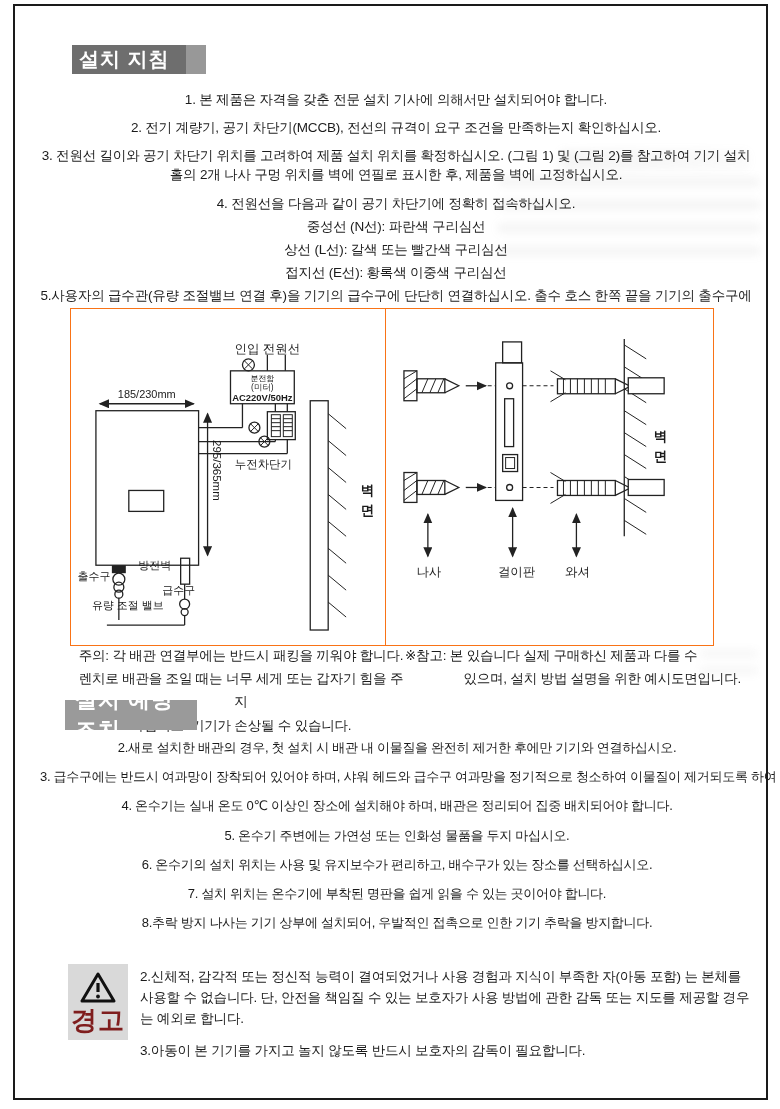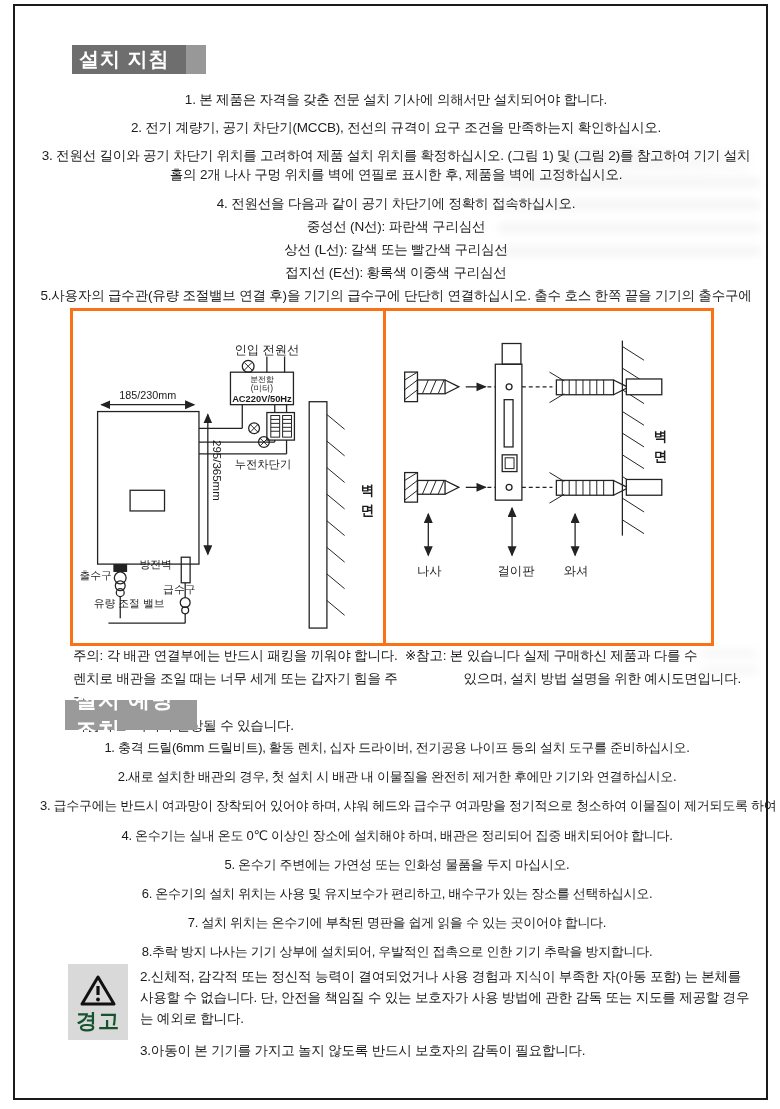--- a/index.html
+++ b/index.html
@@ -20,42 +20,42 @@
     font-size:22px;padding-left:10px;}
   
   ol.plain{list-style:none;margin:0;padding:0;position:absolute;text-align:center;}
   .list1{left:40px;top:90px;width:712px;}
   .list1 li{font-size:13.5px;line-height:1.42;margin-bottom:9px;letter-spacing:-0.2px;}
   .list1 li.tight{margin-bottom:4px;}
   .list2{left:40px;top:739px;width:714px;}
   .list2 li{font-size:13px;line-height:1.4;margin-bottom:11px;letter-spacing:-0.3px;white-space:nowrap;}
   
   .fig{position:absolute;left:70px;top:308px;width:644px;height:338px;display:flex;}
-  .panel{box-sizing:border-box;border:3px solid #f97316;background:#fff;}
+  .panel{box-sizing:border-box;border:1px solid #f97316;background:#fff;}
   .panel-l{width:316px;height:338px;}
   .panel-r{width:328px;height:338px;border-left:none;}
   .dsvg{width:100%;height:100%;display:block;}
   svg .ln{stroke:#222;fill:none;stroke-width:1.3;}
   svg .thn{stroke:#222;fill:none;stroke-width:1;}
   svg .dsh{stroke:#222;fill:none;stroke-width:1.1;stroke-dasharray:4 3;}
   svg .fil{fill:#222;stroke:none;}
   svg text{fill:#1b1b1b;font-family:"Liberation Sans","DejaVu Sans",sans-serif;}
   .vtext{position:absolute;writing-mode:vertical-rl;font-weight:bold;font-size:13.5px;letter-spacing:6px;}
   .up{text-orientation:upright;}
   .vdim{position:absolute;writing-mode:vertical-rl;font-size:11.5px;font-weight:normal;letter-spacing:0;}
   
   .cap{position:absolute;font-size:13.5px;line-height:1.72;letter-spacing:-0.2px;}
-  .cap-l{left:73px;top:644px;width:336px;text-align:left;}
+  .cap-l{left:73px;top:644px;width:336px;text-align:center;}
   .cap-r{left:405px;top:644px;width:336px;}
   .cap-r .ln2{padding-left:14px;text-align:right;}
   
   .warn{position:absolute;left:68px;top:964px;width:684px;display:flex;gap:12px;}
   .warn-box{flex:none;width:60px;height:76px;background:#d9d9d9;display:flex;flex-direction:column;
     align-items:center;justify-content:center;}
-  .warn-word{font-size:21px;font-weight:bold;color:#14532d;line-height:1;margin-top:2px;letter-spacing:1px;}
+  .warn-word{font-size:26px;font-weight:bold;color:#7f1d1d;line-height:1;margin-top:2px;letter-spacing:1px;}
   .warn-texts{flex:1;padding-top:3px;}
   .warn-texts p{margin:0 0 11px 0;font-size:13.5px;line-height:1.55;letter-spacing:-0.2px;}
   
   .ghost{position:absolute;pointer-events:none;border-radius:5px;filter:blur(4px);}
   .ghost-a{left:498px;top:178px;width:262px;height:88px;opacity:.5;
     background:repeating-linear-gradient(180deg,rgba(145,145,145,.22) 0 8px,transparent 8px 23px);}
   .ghost-b{left:560px;top:150px;width:190px;height:20px;opacity:.35;
     background:linear-gradient(90deg,rgba(150,150,150,.3),rgba(150,150,150,.12));}
   .ghost-c{left:700px;top:650px;width:58px;height:34px;opacity:.3;
     background:repeating-linear-gradient(180deg,rgba(150,150,150,.3) 0 7px,transparent 7px 17px);}
@@ -286,21 +286,20 @@
 <div class="cap cap-r">
   <div>※참고: 본 있습니다 실제 구매하신 제품과 다를 수</div>
   <div class="ln2">있으며, 설치 방법 설명을 위한 예시도면입니다.</div>
 </div>
 
 <div class="hdr hdr2">
   <span>설치 예방 조치</span>
 </div>
 
 <ol class="plain list2">
-  <li>1. 충격 드릴(6mm 드릴비트), 활동 렌치, 십자 드라이버, 전기공용 나이프 등의 설치 도구를 준비하십시오.</li>
   <li>2.새로 설치한 배관의 경우, 첫 설치 시 배관 내 이물질을 완전히 제거한 후에만 기기와 연결하십시오.</li>
   <li>3. 급수구에는 반드시 여과망이 장착되어 있어야 하며, 샤워 헤드와 급수구 여과망을 정기적으로 청소하여 이물질이 제거되도록 하여</li>
   <li>4. 온수기는 실내 온도 0℃ 이상인 장소에 설치해야 하며, 배관은 정리되어 집중 배치되어야 합니다.</li>
   <li>5. 온수기 주변에는 가연성 또는 인화성 물품을 두지 마십시오.</li>
   <li>6. 온수기의 설치 위치는 사용 및 유지보수가 편리하고, 배수구가 있는 장소를 선택하십시오.</li>
   <li>7. 설치 위치는 온수기에 부착된 명판을 쉽게 읽을 수 있는 곳이어야 합니다.</li>
   <li>8.추락 방지 나사는 기기 상부에 설치되어, 우발적인 접촉으로 인한 기기 추락을 방지합니다.</li>
 </ol>
 
 <div class="warn">

